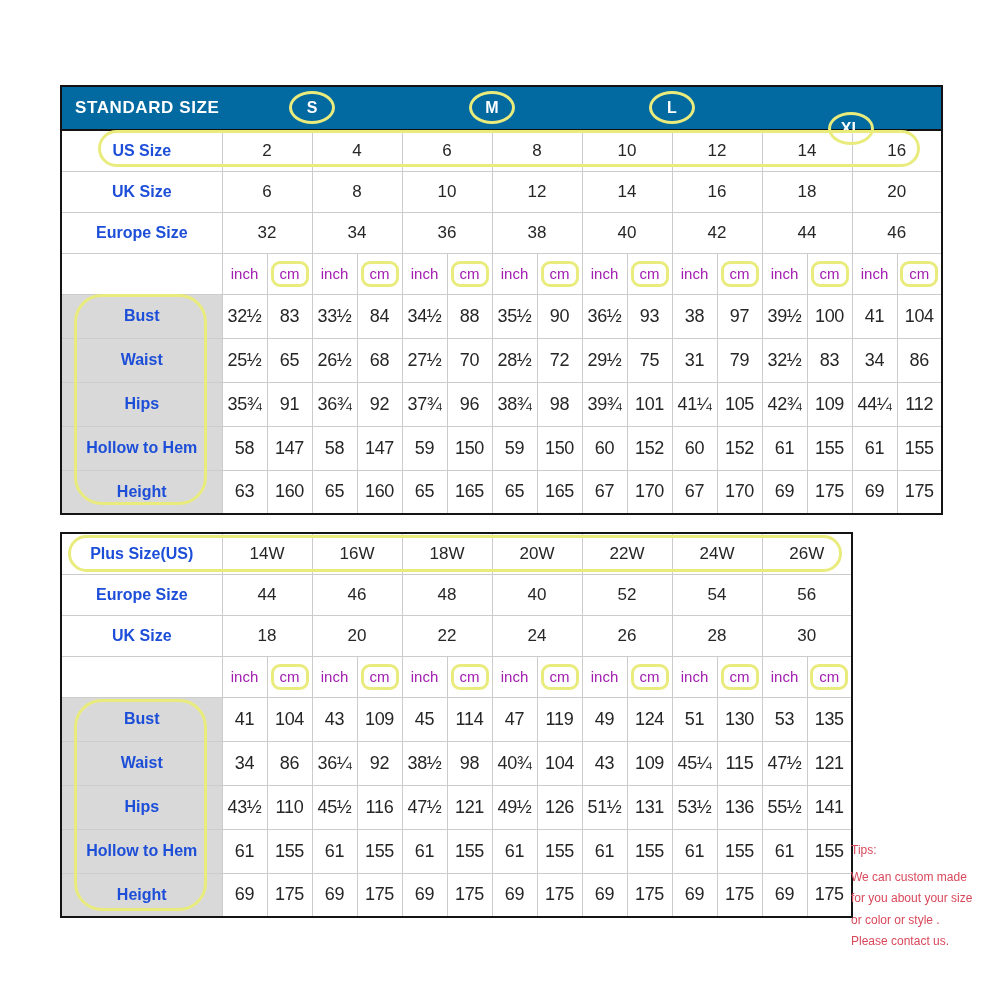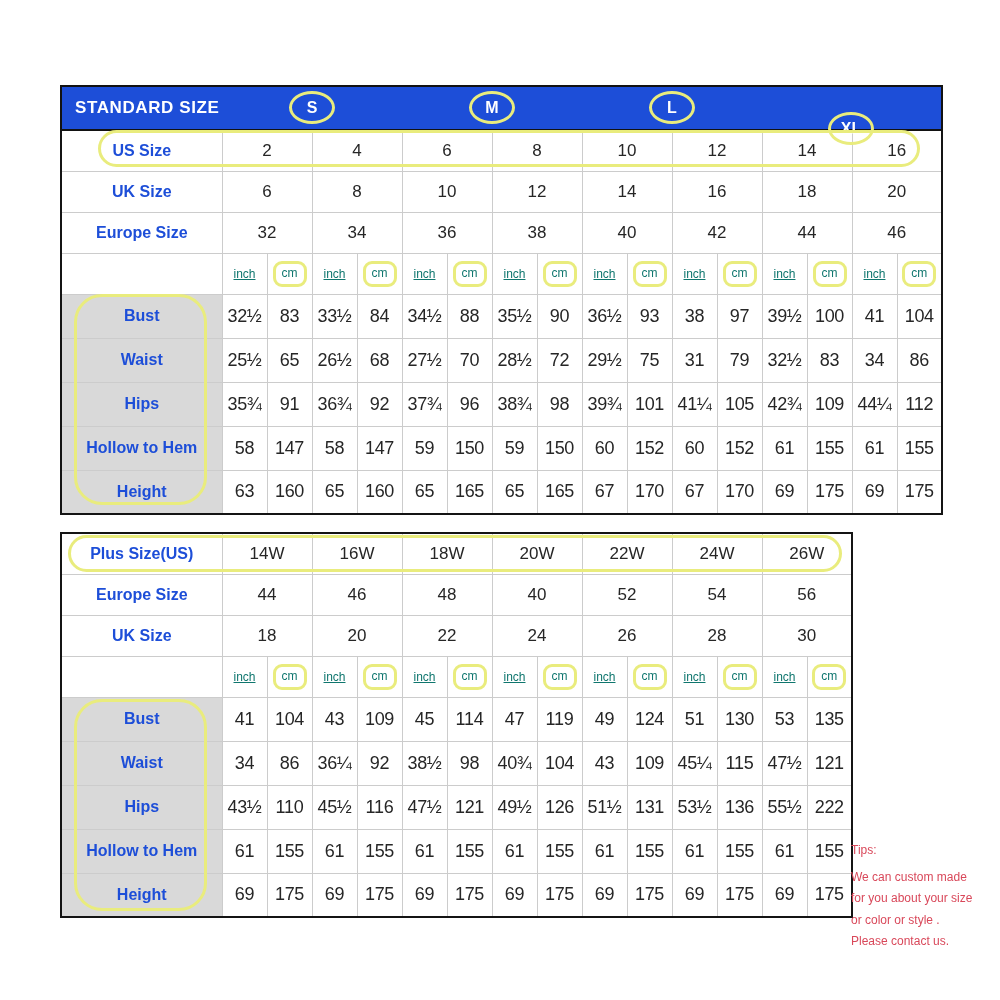--- a/index.html
+++ b/index.html
@@ -25,21 +25,21 @@
     vertical-align: middle;
     padding: 0;
     white-space: nowrap;
     overflow: visible;
   }
   tr.r-size  { height: 41px; }
   tr.r-unit  { height: 41px; }
   tr.r-meas  { height: 44px; padding-left: 28px; }
 
   thead th.black-bar {
-    background: #1d4ed8;
+    background: #0369a1;
     border: 2px solid #121212;
     height: 42px;
     padding: 0;
   }
   .hdr {
     position: relative;
     height: 42px;
     display: flex;
     align-items: center;
   }
@@ -61,21 +61,21 @@
     font-weight: 700;
     font-size: 16px;
     display: flex;
     align-items: center;
     justify-content: center;
   }
 
   td.label-cell { font-weight: 700; font-size: 16px; color: #1d4ed8; }
   td.gray { background: #d9d9d9; }
   td.val  { font-size: 17px; color: #262626; }
-  td.unit { font-size: 12px; color: #0f766e; text-decoration: underline; }
+  td.unit { font-size: 15px; color: #a21caf; }
   td.mval { font-size: 18px; color: #262626; letter-spacing: -0.3px; }
 
   .cm-box {
     display: inline-block;
     border: 3px solid var(--hl);
     border-radius: 9px;
     padding: 1px 6px 2px 6px;
     background: #fff;
     line-height: 17px;
   }
@@ -406,21 +406,21 @@
             <td class="mval">116</td>
             <td class="mval">47½</td>
             <td class="mval">121</td>
             <td class="mval">49½</td>
             <td class="mval">126</td>
             <td class="mval">51½</td>
             <td class="mval">131</td>
             <td class="mval">53½</td>
             <td class="mval">136</td>
             <td class="mval">55½</td>
-            <td class="mval">222</td>
+            <td class="mval">141</td>
           </tr>
           <tr class="r-meas">
             <td class="label-cell gray">Hollow to Hem</td>
             <td class="mval">61</td>
             <td class="mval">155</td>
             <td class="mval">61</td>
             <td class="mval">155</td>
             <td class="mval">61</td>
             <td class="mval">155</td>
             <td class="mval">61</td>

